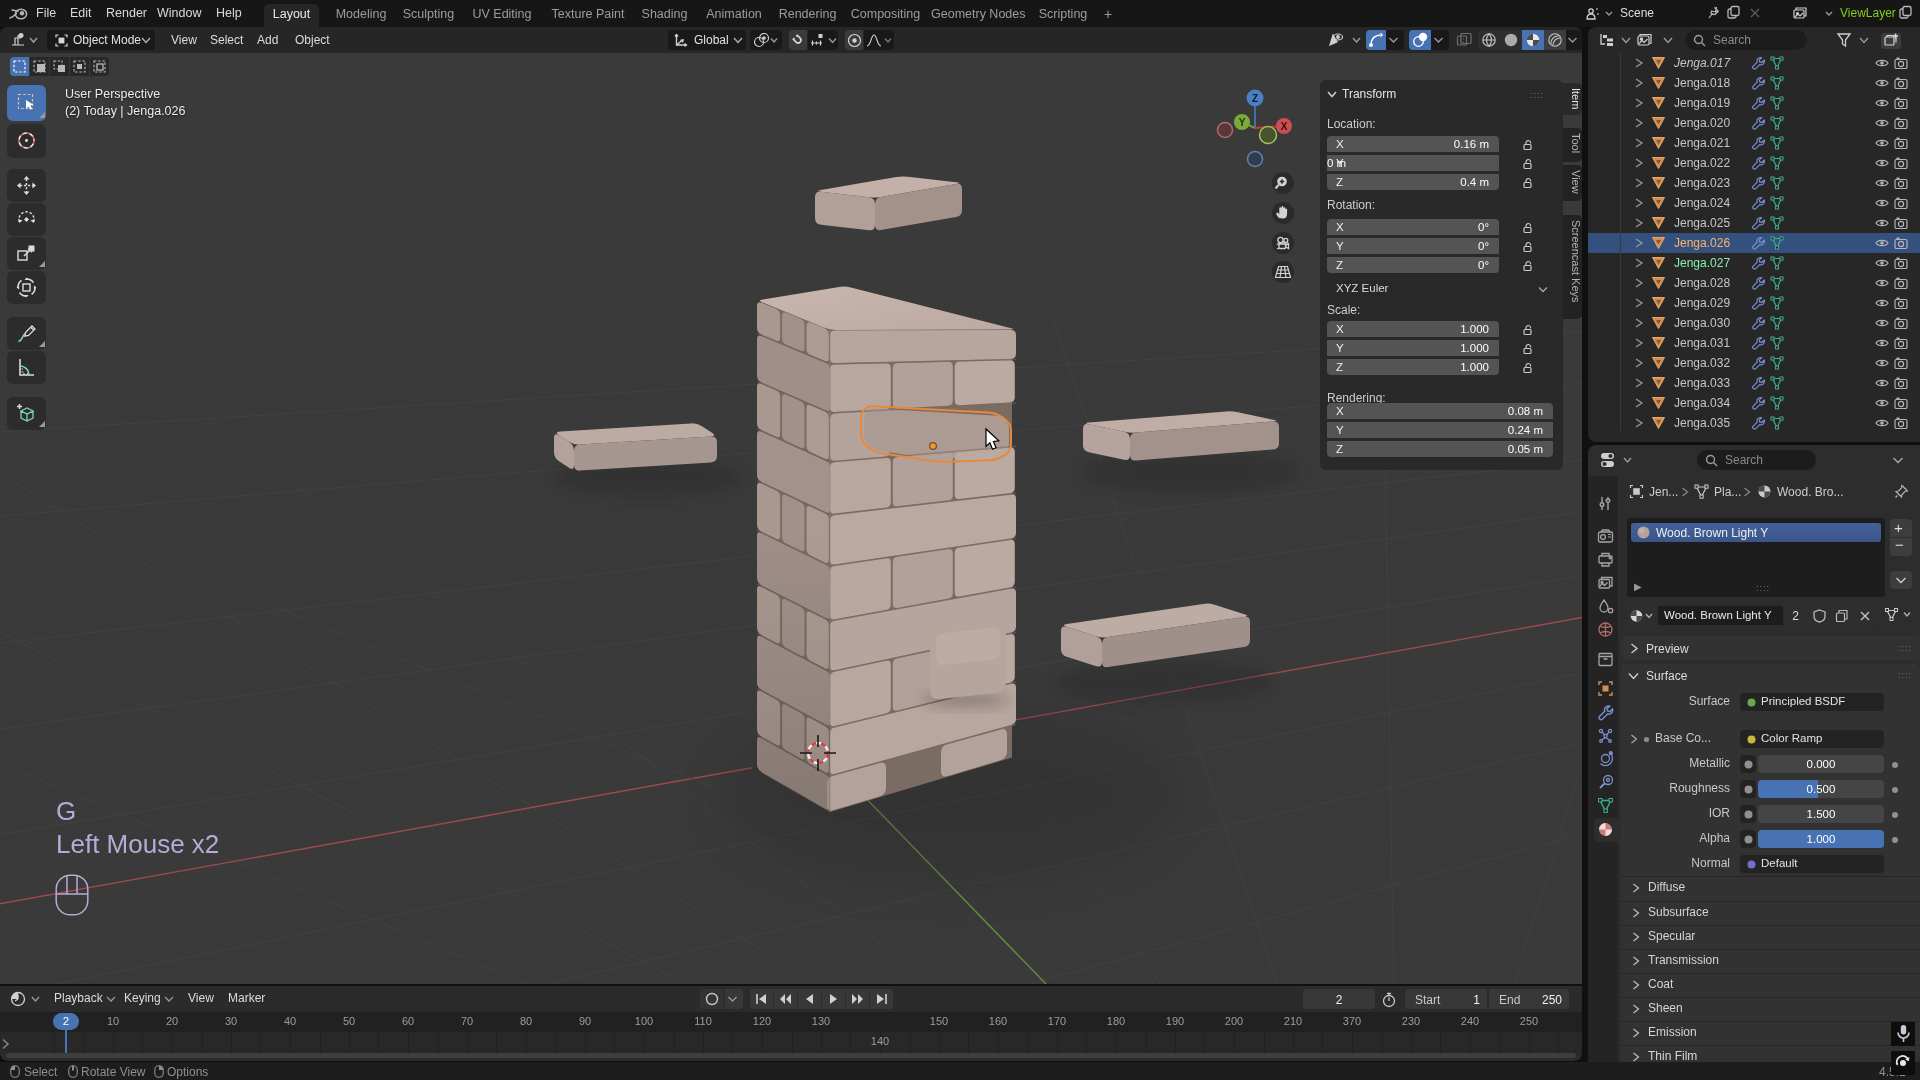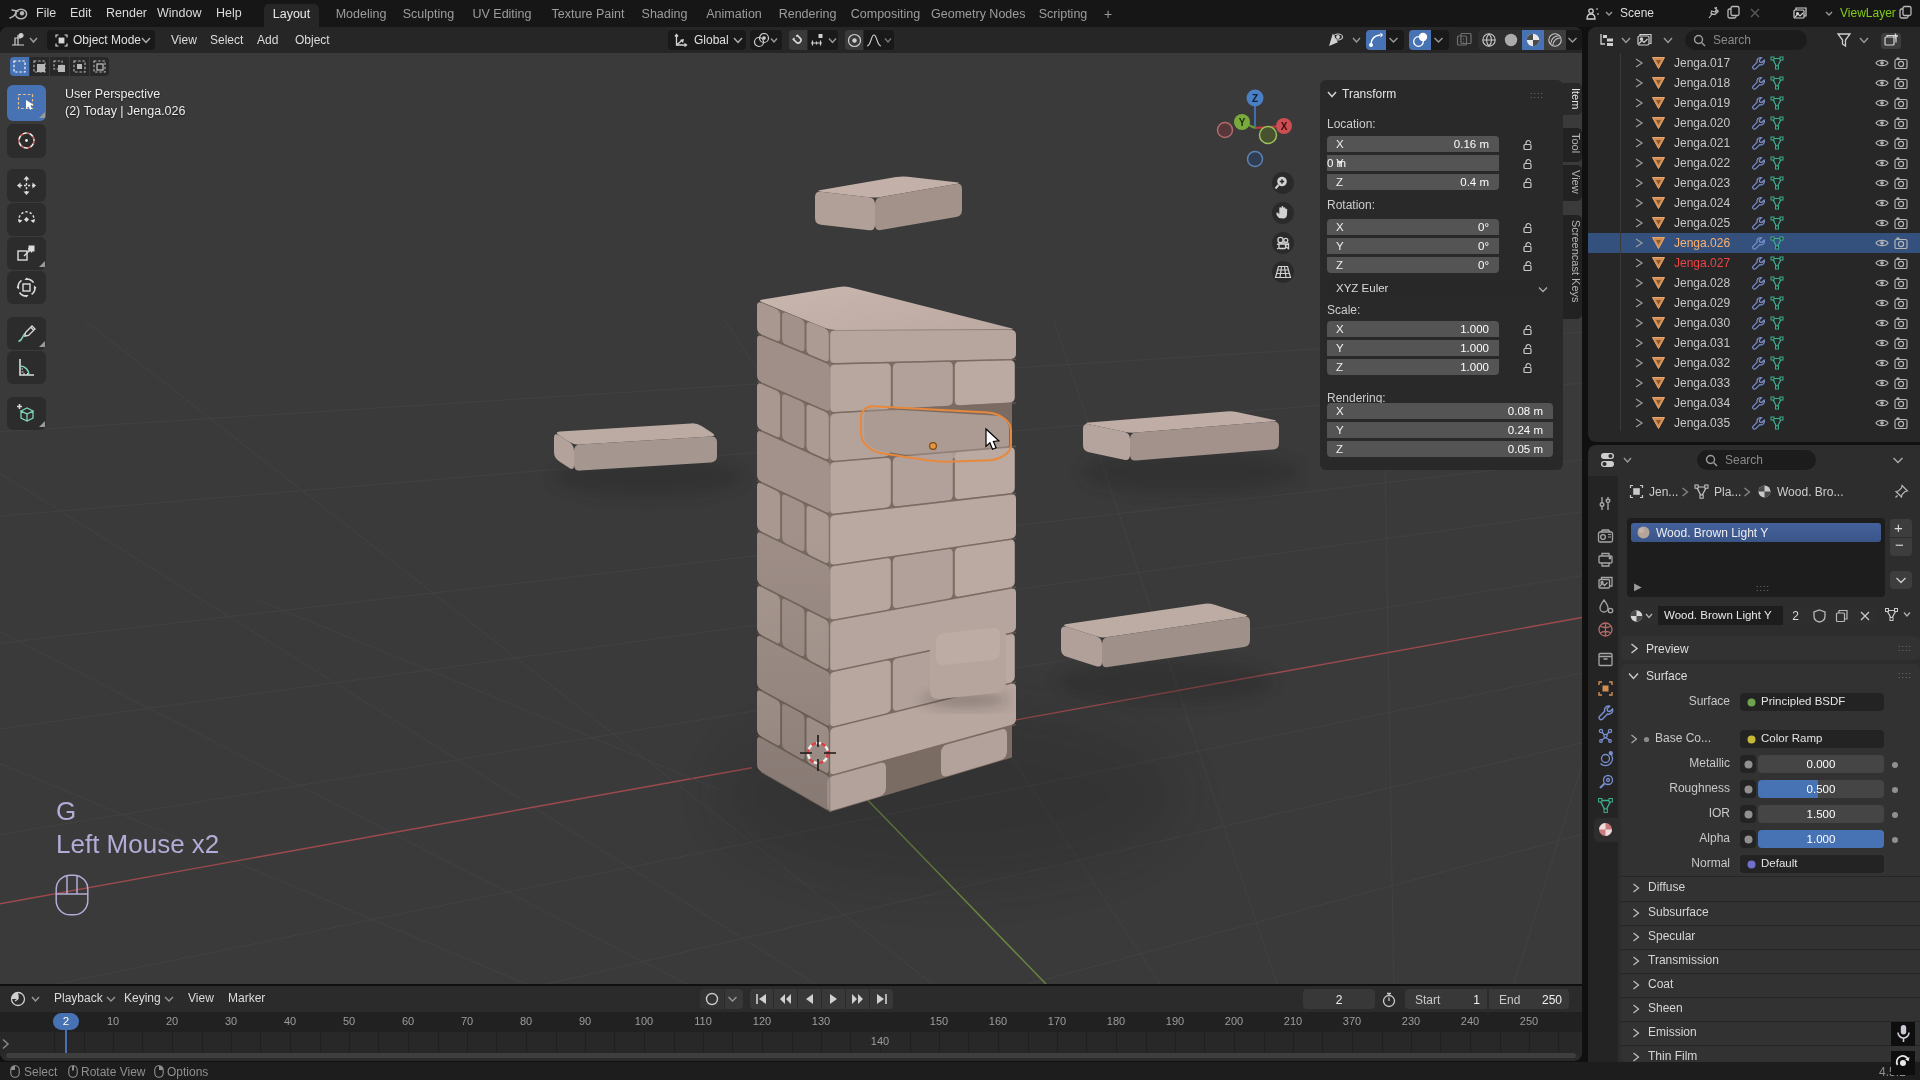--- a/index.html
+++ b/index.html
@@ -635,21 +635,21 @@
 <path d="M15.5 3.5 v5 M13 6 h5" stroke-width="1.4"></path>
     </g>
   </svg>
 <svg class="r" style="left:1634px;top:58px" width="10" height="10">
     <path d="M2 1 l6 4 -6 4" stroke="#999" fill="none" stroke-width="1.3"></path>
   </svg>
 <svg class="r" style="left:1651px;top:56px" width="15" height="14" viewBox="0 0 15 14">
 <path d="M1.5 1.5 h12 l-6 11 z" fill="#d38d53" stroke="#e8a76b" stroke-width="1"></path>
 <path d="M5 4 h5 l-2.5 4.5 z" fill="#8a5a2e"></path>
   </svg>
-<div class="txt" style="position:absolute;left:1674px;top:56px;color:#c7c7c7;">Jenga.017</div>
+<div class="txt" style="position:absolute;left:1674px;top:56px;color:#c7c7c7;font-style:italic;">Jenga.017</div>
 <svg class="r" style="left:1751px;top:56px" width="14" height="14" viewBox="0 0 14 14">
 <path d="M9.5 1.5 a3.5 3.5 0 0 0 -3.3 4.6 L2 10.3 a1.8 1.8 0 0 0 2.5 2.5 L8.7 8.6 a3.5 3.5 0 0 0 4.5 -4.4 l-2.4 2.3 -2 -0.6 -0.5 -2 2.3 -2.2 a3.5 3.5 0 0 0 -1.1 -0.2 z" fill="none" stroke="#7a8fd0" stroke-width="1.2"></path>
   </svg>
 <svg class="r" style="left:1770px;top:56px" width="14" height="14" viewBox="0 0 14 14">
 <path d="M2.5 2.5 h9 l-4.5 9 z" fill="none" stroke="#3cae8e" stroke-width="1.2"></path>
 <rect x="1" y="1" width="3" height="3" fill="#272727" stroke="#3cae8e" stroke-width="1"></rect>
 <rect x="10" y="1" width="3" height="3" fill="#272727" stroke="#3cae8e" stroke-width="1"></rect>
 <rect x="5.5" y="10" width="3" height="3" fill="#272727" stroke="#3cae8e" stroke-width="1"></rect>
   </svg>
 <svg class="r" style="left:1875px;top:57px" width="14" height="12" viewBox="0 0 14 12">
@@ -896,21 +896,21 @@
 <circle cx="7" cy="7" r="2.6" fill="none" stroke="#b5b5b5" stroke-width="1.2"></circle>
 <rect x="2.5" y="0.5" width="3" height="2" fill="#b5b5b5"></rect>
   </svg>
 <svg class="r" style="left:1634px;top:258px" width="10" height="10">
     <path d="M2 1 l6 4 -6 4" stroke="#999" fill="none" stroke-width="1.3"></path>
   </svg>
 <svg class="r" style="left:1651px;top:256px" width="15" height="14" viewBox="0 0 15 14">
 <path d="M1.5 1.5 h12 l-6 11 z" fill="#d38d53" stroke="#e8a76b" stroke-width="1"></path>
 <path d="M5 4 h5 l-2.5 4.5 z" fill="#8a5a2e"></path>
   </svg>
-<div class="txt" style="position:absolute;left:1674px;top:256px;color:#ef4444;">Jenga.027</div>
+<div class="txt" style="position:absolute;left:1674px;top:256px;color:#86efac;">Jenga.027</div>
 <svg class="r" style="left:1751px;top:256px" width="14" height="14" viewBox="0 0 14 14">
 <path d="M9.5 1.5 a3.5 3.5 0 0 0 -3.3 4.6 L2 10.3 a1.8 1.8 0 0 0 2.5 2.5 L8.7 8.6 a3.5 3.5 0 0 0 4.5 -4.4 l-2.4 2.3 -2 -0.6 -0.5 -2 2.3 -2.2 a3.5 3.5 0 0 0 -1.1 -0.2 z" fill="none" stroke="#7a8fd0" stroke-width="1.2"></path>
   </svg>
 <svg class="r" style="left:1770px;top:256px" width="14" height="14" viewBox="0 0 14 14">
 <path d="M2.5 2.5 h9 l-4.5 9 z" fill="none" stroke="#3cae8e" stroke-width="1.2"></path>
 <rect x="1" y="1" width="3" height="3" fill="#272727" stroke="#3cae8e" stroke-width="1"></rect>
 <rect x="10" y="1" width="3" height="3" fill="#272727" stroke="#3cae8e" stroke-width="1"></rect>
 <rect x="5.5" y="10" width="3" height="3" fill="#272727" stroke="#3cae8e" stroke-width="1"></rect>
   </svg>
 <svg class="r" style="left:1875px;top:257px" width="14" height="12" viewBox="0 0 14 12">

